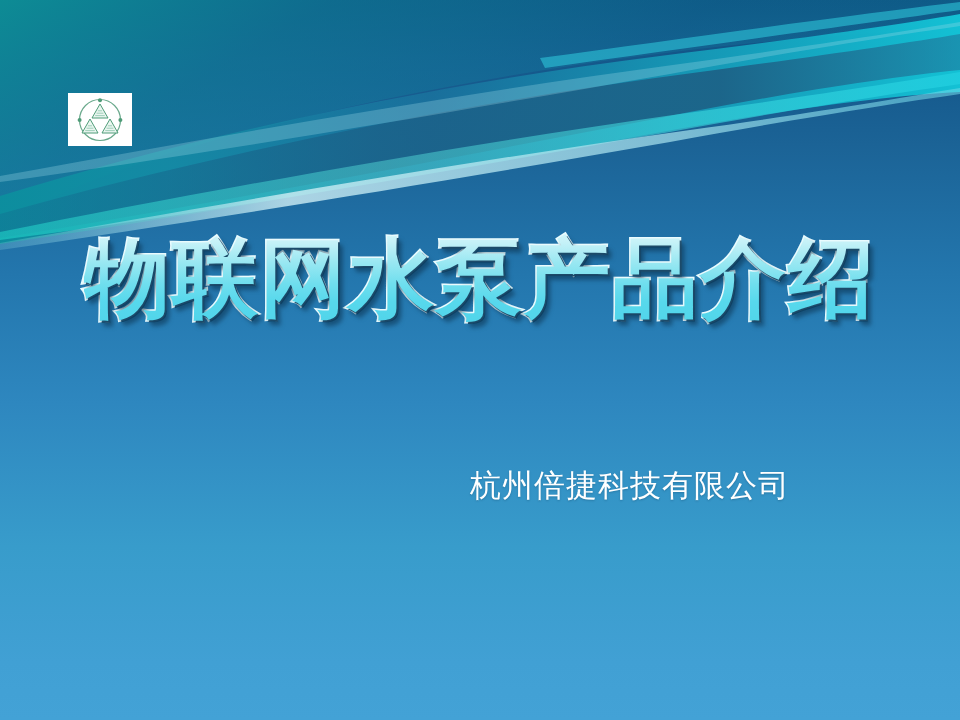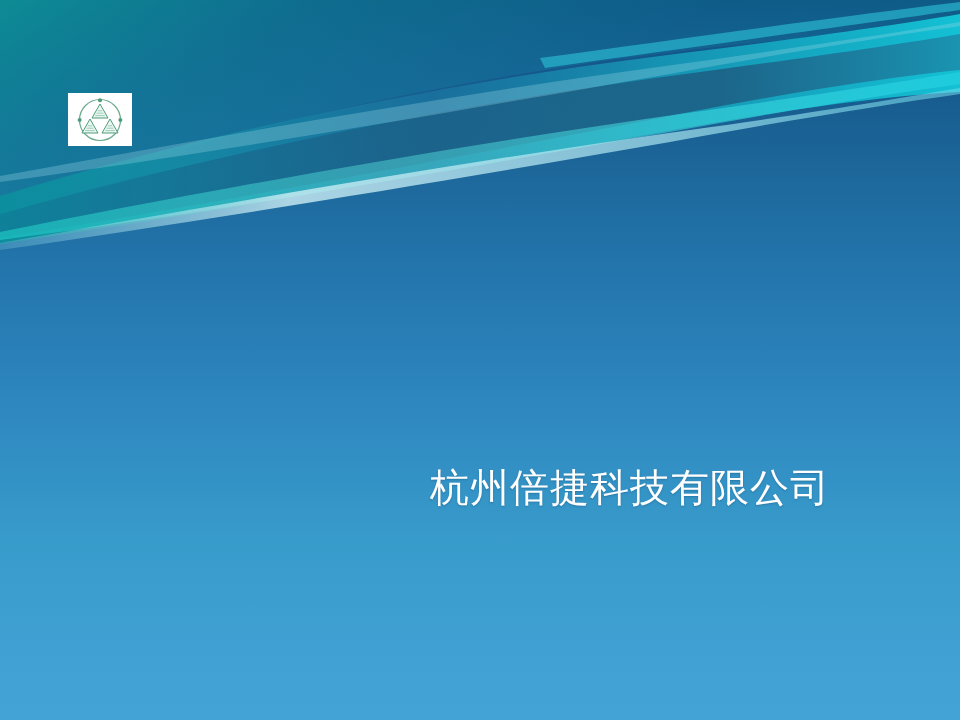--- a/index.html
+++ b/index.html
@@ -103,22 +103,22 @@
 
   
   #subtitle-block {
     position: absolute;
     left: 360px;
     top: 462px;
     width: 540px;
     text-align: center;
   }
   #subtitle-text {
-    font-family: Liberation Serif, serif;
-    font-size: 39px;
+    font-family: Liberation Mono, monospace;
+    font-size: 31px;
     line-height: 52px;
     color: #ffffff;
     letter-spacing: 1px;
     white-space: nowrap;
     text-shadow: 0 1px 2px rgba(10,50,80,0.28);
     margin-top: 28px;
   }
 </style>
 </head>
 <body>
@@ -234,18 +234,24 @@
         <line x1="31.6" y1="31.2" x2="38.4" y2="31.2"></line>
         <line x1="32.9" y1="28.8" x2="37.1" y2="28.8"></line>
       </g>
 
       <circle cx="25" cy="3.2" r="2" fill="#4f9c78"></circle>
       <circle cx="4.6" cy="23" r="2" fill="#4f9c78"></circle>
       <circle cx="45.4" cy="23" r="2" fill="#4f9c78"></circle>
     </svg>
   </div>
 
+  <div id="title-block">
+    <div id="title-outline" aria-hidden="true">
+      <span>物联网水泵产品介绍</span>
+    </div>
+    <span id="title-text">物联网水泵产品介绍</span>
+  </div>
 
   <div id="subtitle-block">
     <span id="subtitle-text">杭州倍捷科技有限公司</span>
   </div>
 
 </div>
 
 </body></html>

